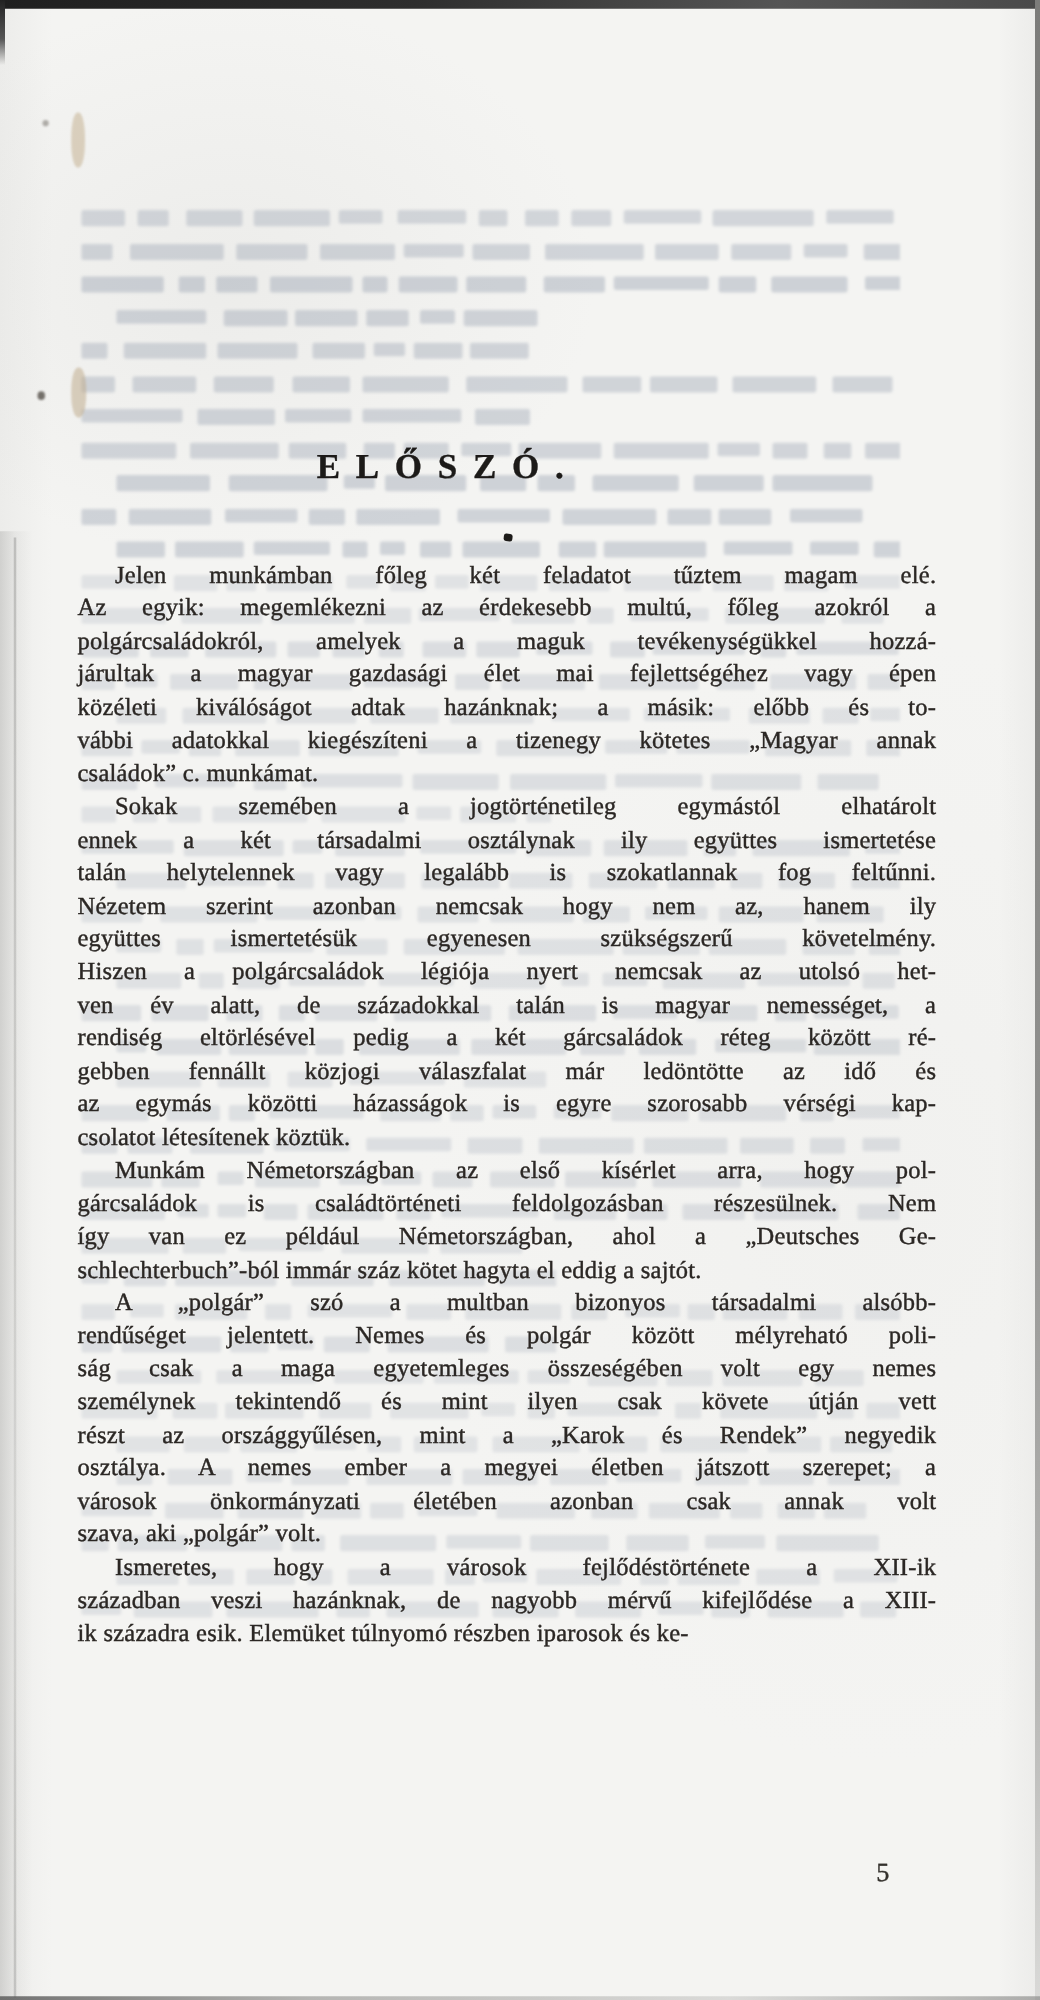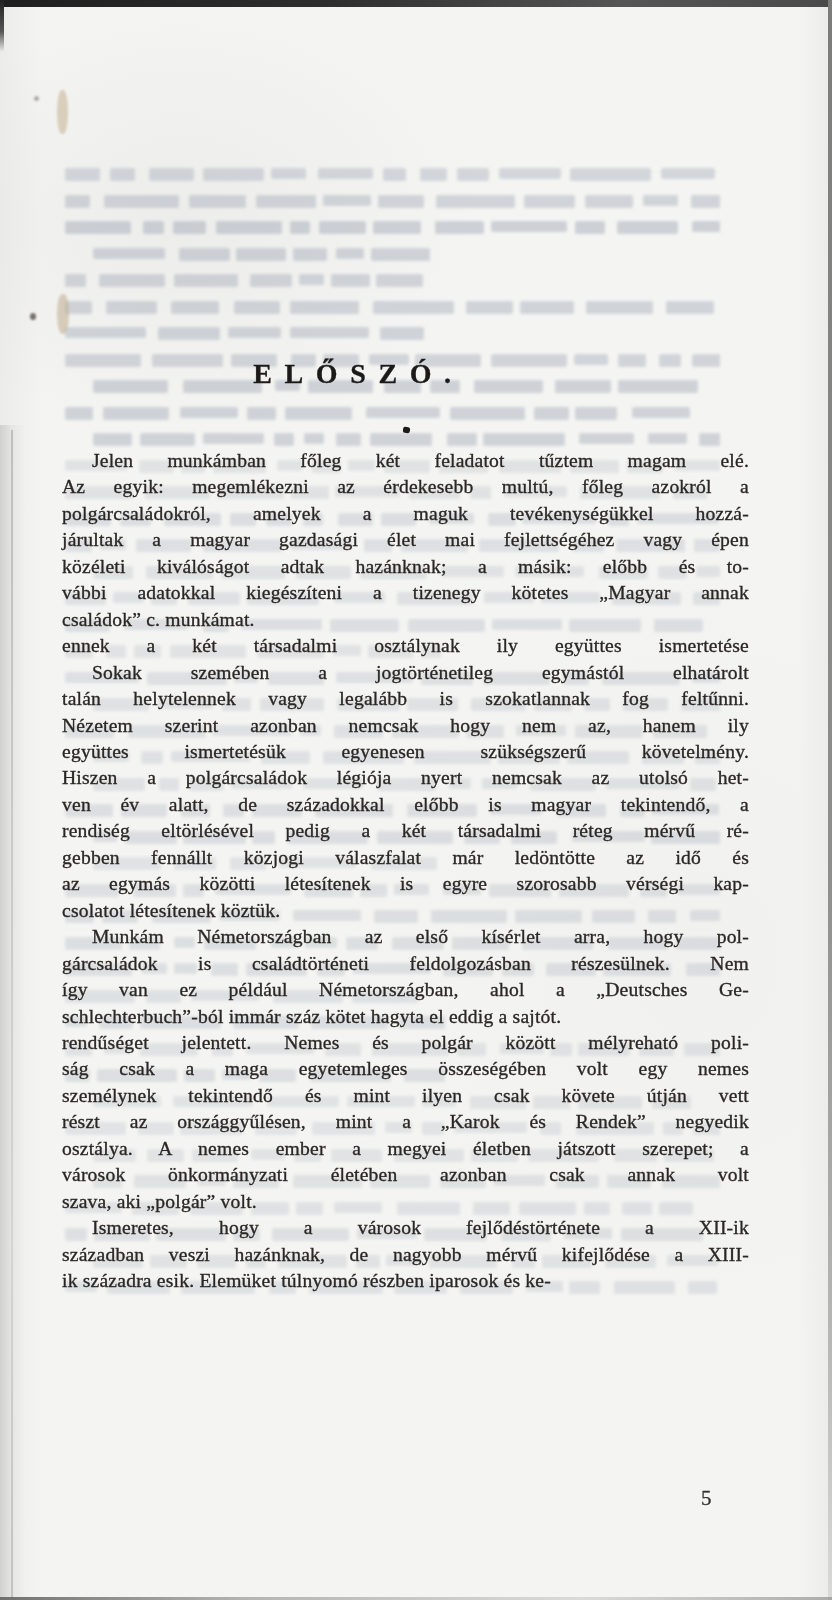--- a/index.html
+++ b/index.html
@@ -155,35 +155,36 @@
   <div class="ornament"></div>
 
   <div class="text-block" id="textblock">
       <div class="line first">Jelen munkámban főleg két feladatot tűztem magam elé.</div>
       <div class="line">Az egyik: megemlékezni az érdekesebb multú, főleg azokról a</div>
       <div class="line">polgárcsaládokról, amelyek a maguk tevékenységükkel hozzá-</div>
       <div class="line">járultak a magyar gazdasági élet mai fejlettségéhez vagy épen</div>
       <div class="line">közéleti kiválóságot adtak hazánknak; a másik: előbb és to-</div>
       <div class="line">vábbi adatokkal kiegészíteni a tizenegy kötetes „Magyar annak</div>
       <div class="line last">családok” c. munkámat.</div>
+      <div class="line first">Sokak szemében a jogtörténetileg egymástól elhatárolt</div>
       <div class="line">ennek a két társadalmi osztálynak ily együttes ismertetése</div>
-      <div class="line first">Sokak szemében a jogtörténetileg egymástól elhatárolt</div>
       <div class="line">talán helytelennek vagy legalább is szokatlannak fog feltűnni.</div>
       <div class="line">Nézetem szerint azonban nemcsak hogy nem az, hanem ily</div>
       <div class="line">együttes ismertetésük egyenesen szükségszerű követelmény.</div>
       <div class="line">Hiszen a polgárcsaládok légiója nyert nemcsak az utolsó het-</div>
-      <div class="line">ven év alatt, de századokkal előbb is magyar tekintendő, a</div>
-      <div class="line">rendiség eltörlésével pedig a két társadalmi réteg mérvű ré-</div>
+      <div class="line">ven év alatt, de századokkal talán is magyar nemességet, a</div>
+      <div class="line">rendiség eltörlésével pedig a két gárcsaládok réteg között ré-</div>
       <div class="line">gebben fennállt közjogi válaszfalat már ledöntötte az idő és</div>
-      <div class="line">az egymás közötti létesítenek is egyre szorosabb vérségi kap-</div>
+      <div class="line">az egymás közötti házasságok is egyre szorosabb vérségi kap-</div>
       <div class="line last">csolatot létesítenek köztük.</div>
       <div class="line first">Munkám Németországban az első kísérlet arra, hogy pol-</div>
       <div class="line">gárcsaládok is családtörténeti feldolgozásban részesülnek. Nem</div>
       <div class="line">így van ez például Németországban, ahol a „Deutsches Ge-</div>
       <div class="line last">schlechterbuch”-ból immár száz kötet hagyta el eddig a sajtót.</div>
+      <div class="line first">A „polgár” szó a multban bizonyos társadalmi alsóbb-</div>
       <div class="line">rendűséget jelentett. Nemes és polgár között mélyreható poli-</div>
       <div class="line">ság csak a maga egyetemleges összeségében volt egy nemes</div>
       <div class="line">személynek tekintendő és mint ilyen csak követe útján vett</div>
       <div class="line">részt az országgyűlésen, mint a „Karok és Rendek” negyedik</div>
       <div class="line">osztálya. A nemes ember a megyei életben játszott szerepet; a</div>
       <div class="line">városok önkormányzati életében azonban csak annak volt</div>
       <div class="line last">szava, aki „polgár” volt.</div>
       <div class="line first">Ismeretes, hogy a városok fejlődéstörténete a XII-ik</div>
       <div class="line">században veszi hazánknak, de nagyobb mérvű kifejlődése a XIII-</div>
       <div class="line last">ik századra esik. Elemüket túlnyomó részben iparosok és ke-</div>

